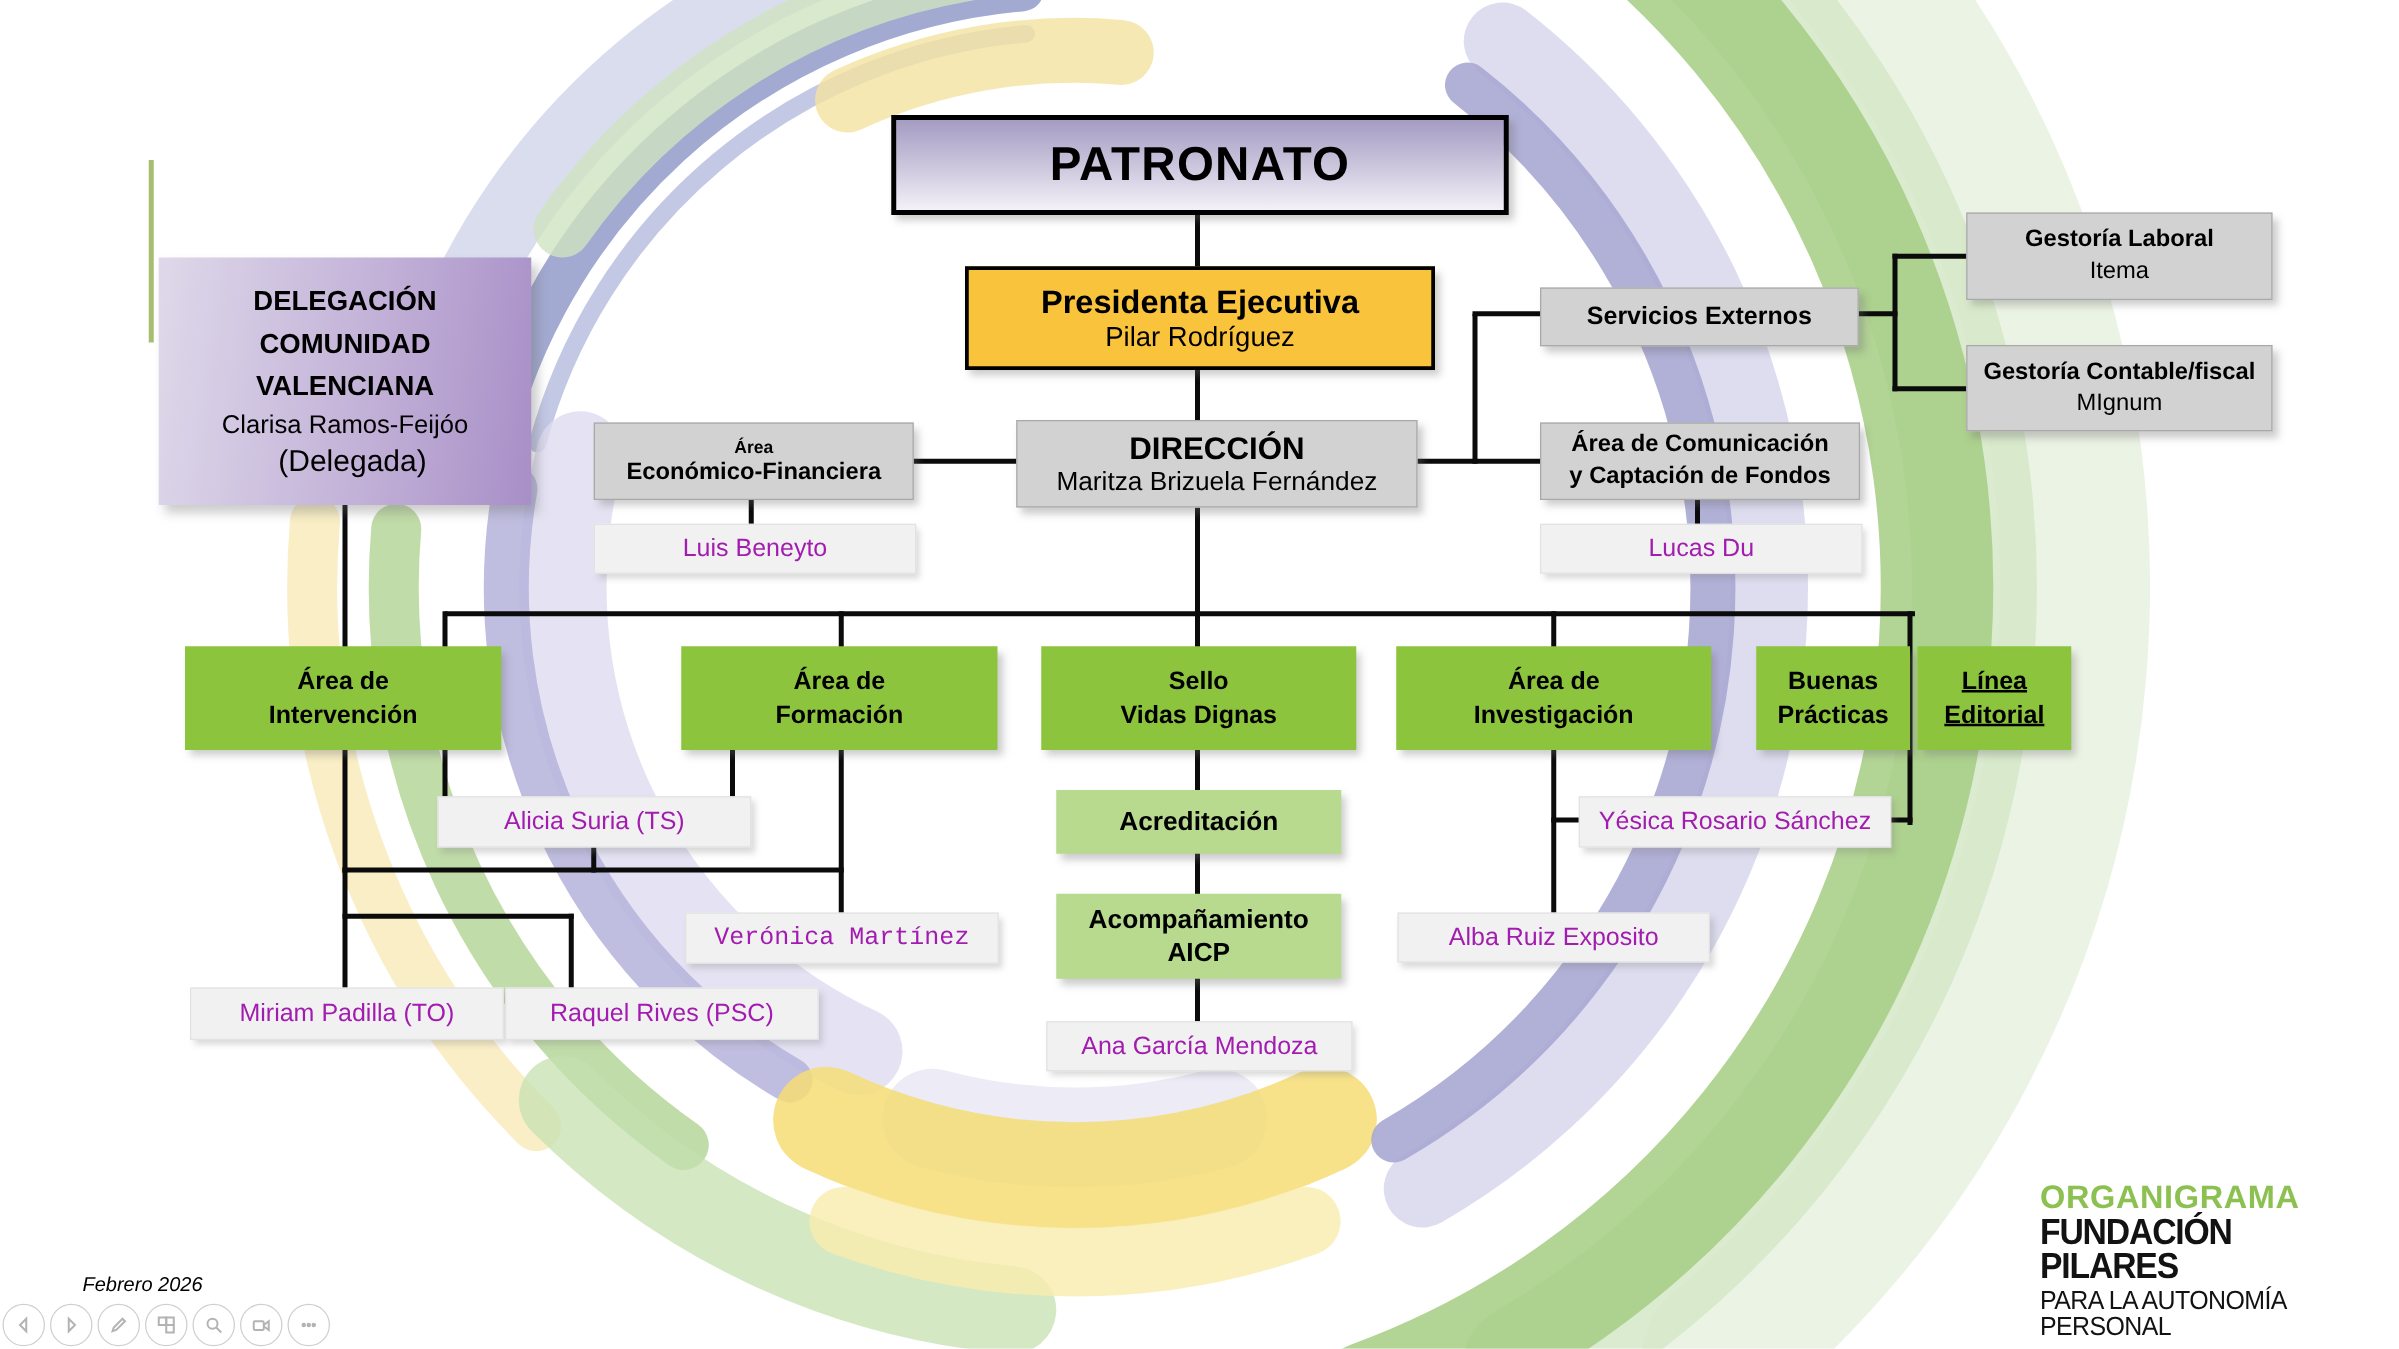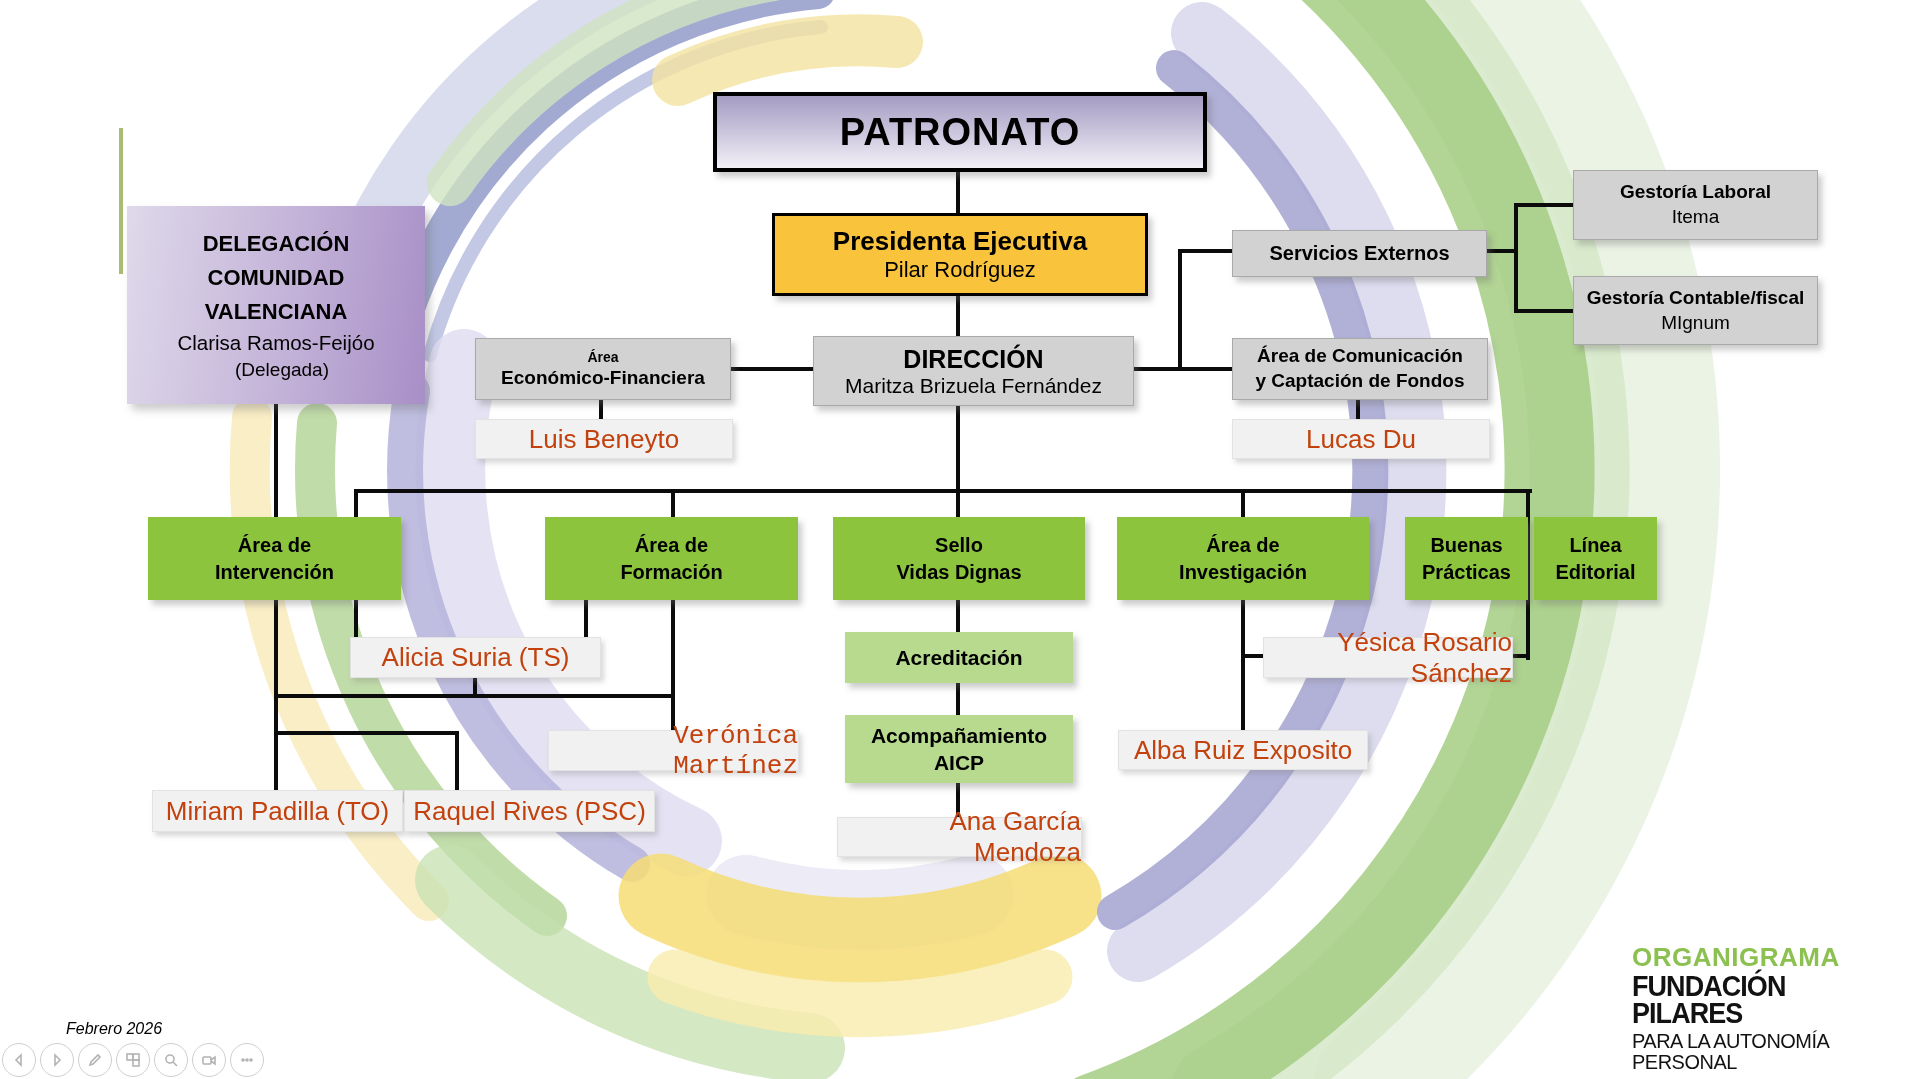--- a/index.html
+++ b/index.html
@@ -5,21 +5,21 @@
   html,body{margin:0;padding:0;width:1919px;height:1079px;overflow:hidden;background:#ffffff;
     font-family:"Liberation Sans","DejaVu Sans",sans-serif;}
   #stage{position:relative;width:1919px;height:1079px;background:#ffffff;overflow:hidden;}
   #bg{position:absolute;left:0;top:0;z-index:0;}
   .line{position:absolute;background:#0b0b0b;z-index:1;}
   .box{position:absolute;z-index:2;display:flex;flex-direction:column;align-items:center;justify-content:center;
     text-align:center;color:#000;box-sizing:border-box;}
   .shadow{box-shadow:4px 5px 6px rgba(110,110,110,0.35);}
   .gray{background:#d2d2d2;border:1px solid #a9a9a9;}
   .name{background:#f1f1f2;border:1px solid #e2e2e4;box-shadow:3px 4px 5px rgba(130,130,130,0.30);
-    font-size:26px;color:#c2410c;text-align:right;}
+    font-size:20px;color:#a21caf;}
   .green{background:#8cc43e;font-weight:700;font-size:20px;line-height:1.32;}
   .lgreen{background:#b7da8e;font-weight:700;font-size:21px;line-height:1.3;}
   .t{font-weight:700;}
   .n{font-weight:400;}
   .patronato{background:linear-gradient(180deg,#a59cc3 0%,#c9c3db 48%,#f3f1f8 100%);
     border:4px solid #000;font-size:38px;font-weight:700;letter-spacing:1px;}
   .presidenta{background:#f9c33c;border:3px solid #000;}
   .delegacion{background:linear-gradient(97deg,#ded9ea 0%,#c3b2d8 55%,#a88fc7 100%);
     box-shadow:5px 6px 8px rgba(110,110,110,0.35);}
   .accentline{position:absolute;left:119px;top:128px;width:4px;height:146px;background:#a9bd71;z-index:1;}
@@ -101,21 +101,21 @@
 
   <div class="box patronato shadow" style="left:713px;top:92px;width:494px;height:80px;">
     <div class="t">PATRONATO</div>
   </div>
 
   <div class="box delegacion" style="left:127px;top:206px;width:298px;height:198px;font-size:22px;line-height:1.55;">
     <div class="t">DELEGACIÓN</div>
     <div class="t">COMUNIDAD</div>
     <div class="t">VALENCIANA</div>
     <div class="n" style="font-size:20.5px;line-height:1.35;">Clarisa Ramos-Feijóo</div>
-    <div class="n" style="font-size:19px;line-height:1.35;margin-left:12px;">(Delegada)</div>
+    <div class="n" style="font-size:24px;line-height:1.35;margin-left:12px;">(Delegada)</div>
   </div>
 
   <div class="box presidenta shadow" style="left:772px;top:213px;width:376px;height:83px;">
     <div class="t" style="font-size:26px;">Presidenta Ejecutiva</div>
     <div class="n" style="font-size:22px;">Pilar Rodríguez</div>
   </div>
 
   <div class="box gray shadow" style="left:1232px;top:230px;width:255px;height:47px;">
     <div class="t" style="font-size:20px;">Servicios Externos</div>
   </div>
@@ -164,21 +164,21 @@
     <div>Vidas Dignas</div>
   </div>
   <div class="box green shadow" style="left:1117px;top:517px;width:252px;height:83px;">
     <div>Área de</div>
     <div>Investigación</div>
   </div>
   <div class="box green shadow" style="left:1405px;top:517px;width:123px;height:83px;font-size:20px;">
     <div>Buenas</div>
     <div>Prácticas</div>
   </div>
-  <div class="box green shadow" style="left:1534px;top:517px;width:123px;height:83px;font-size:20px;">
+  <div class="box green shadow" style="left:1534px;top:517px;width:123px;height:83px;font-size:20px;text-decoration:underline;">
     <div>Línea</div>
     <div>Editorial</div>
   </div>
 
   <div class="box name" style="left:350px;top:637px;width:251px;height:41px;">
     <div class="n">Alicia Suria (TS)</div>
   </div>
   <div class="box name" style="left:548px;top:730px;width:251px;height:41px;font-family:Liberation Mono, monospace;">
     <div class="n">Verónica Martínez</div>
   </div>

